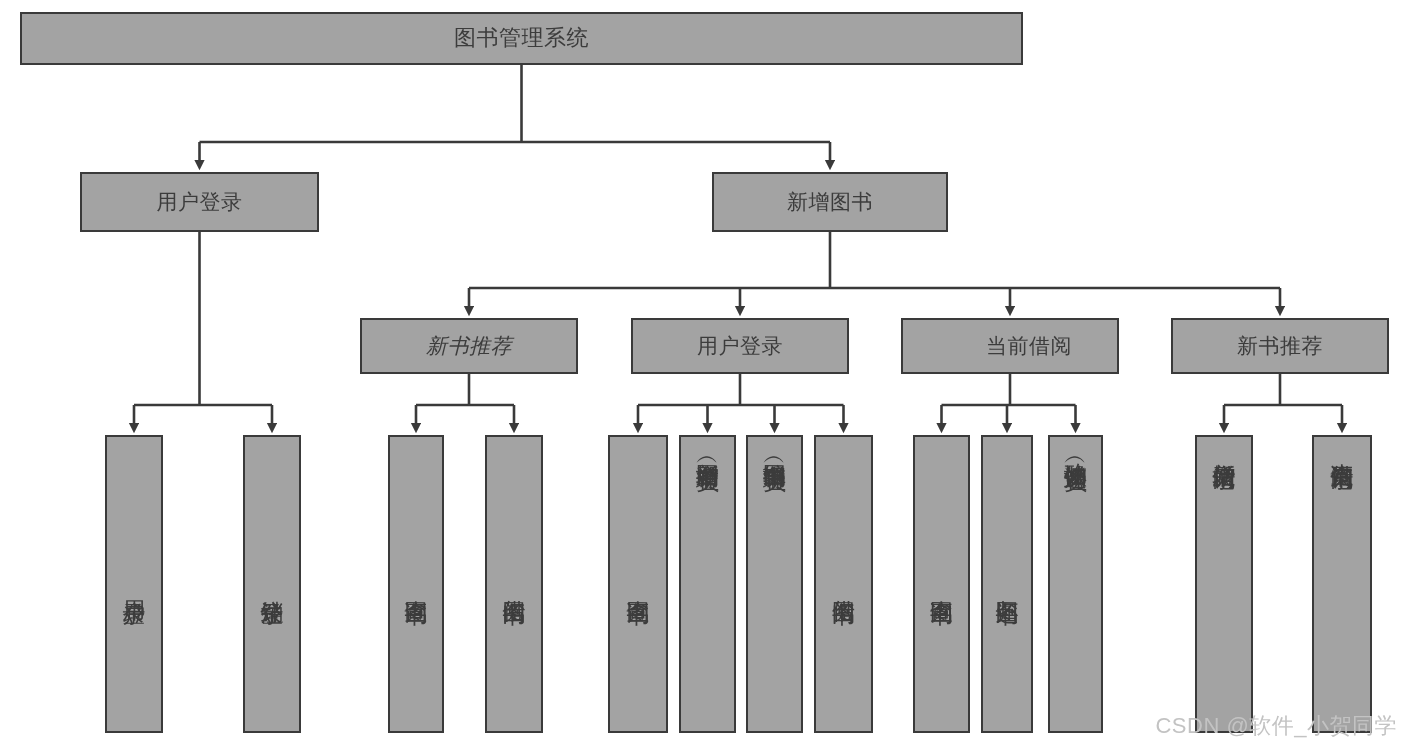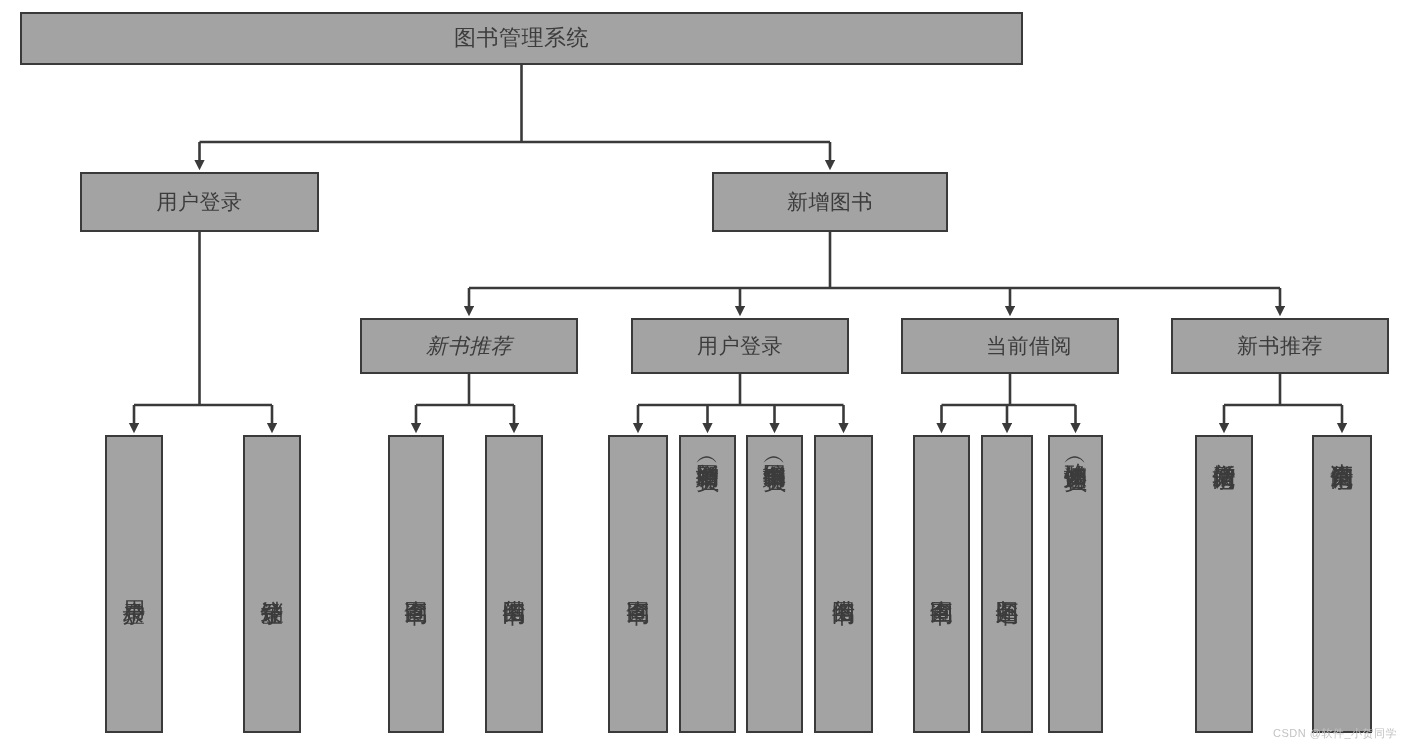--- a/index.html
+++ b/index.html
@@ -63,21 +63,21 @@
     margin: 0 auto;
   }
   .node.vert.centered {
     align-items: center;
     padding-top: 0;
   }
   #watermark {
     position: absolute;
     right: 8px;
     bottom: 6px;
-    font-size: 11px;
+    font-size: 22px;
     color: #c3c3c3;
     letter-spacing: 0.5px;
     white-space: nowrap;
     user-select: none;
   }
 </style>
 </head>
 <body>
 
 <div id="canvas">

